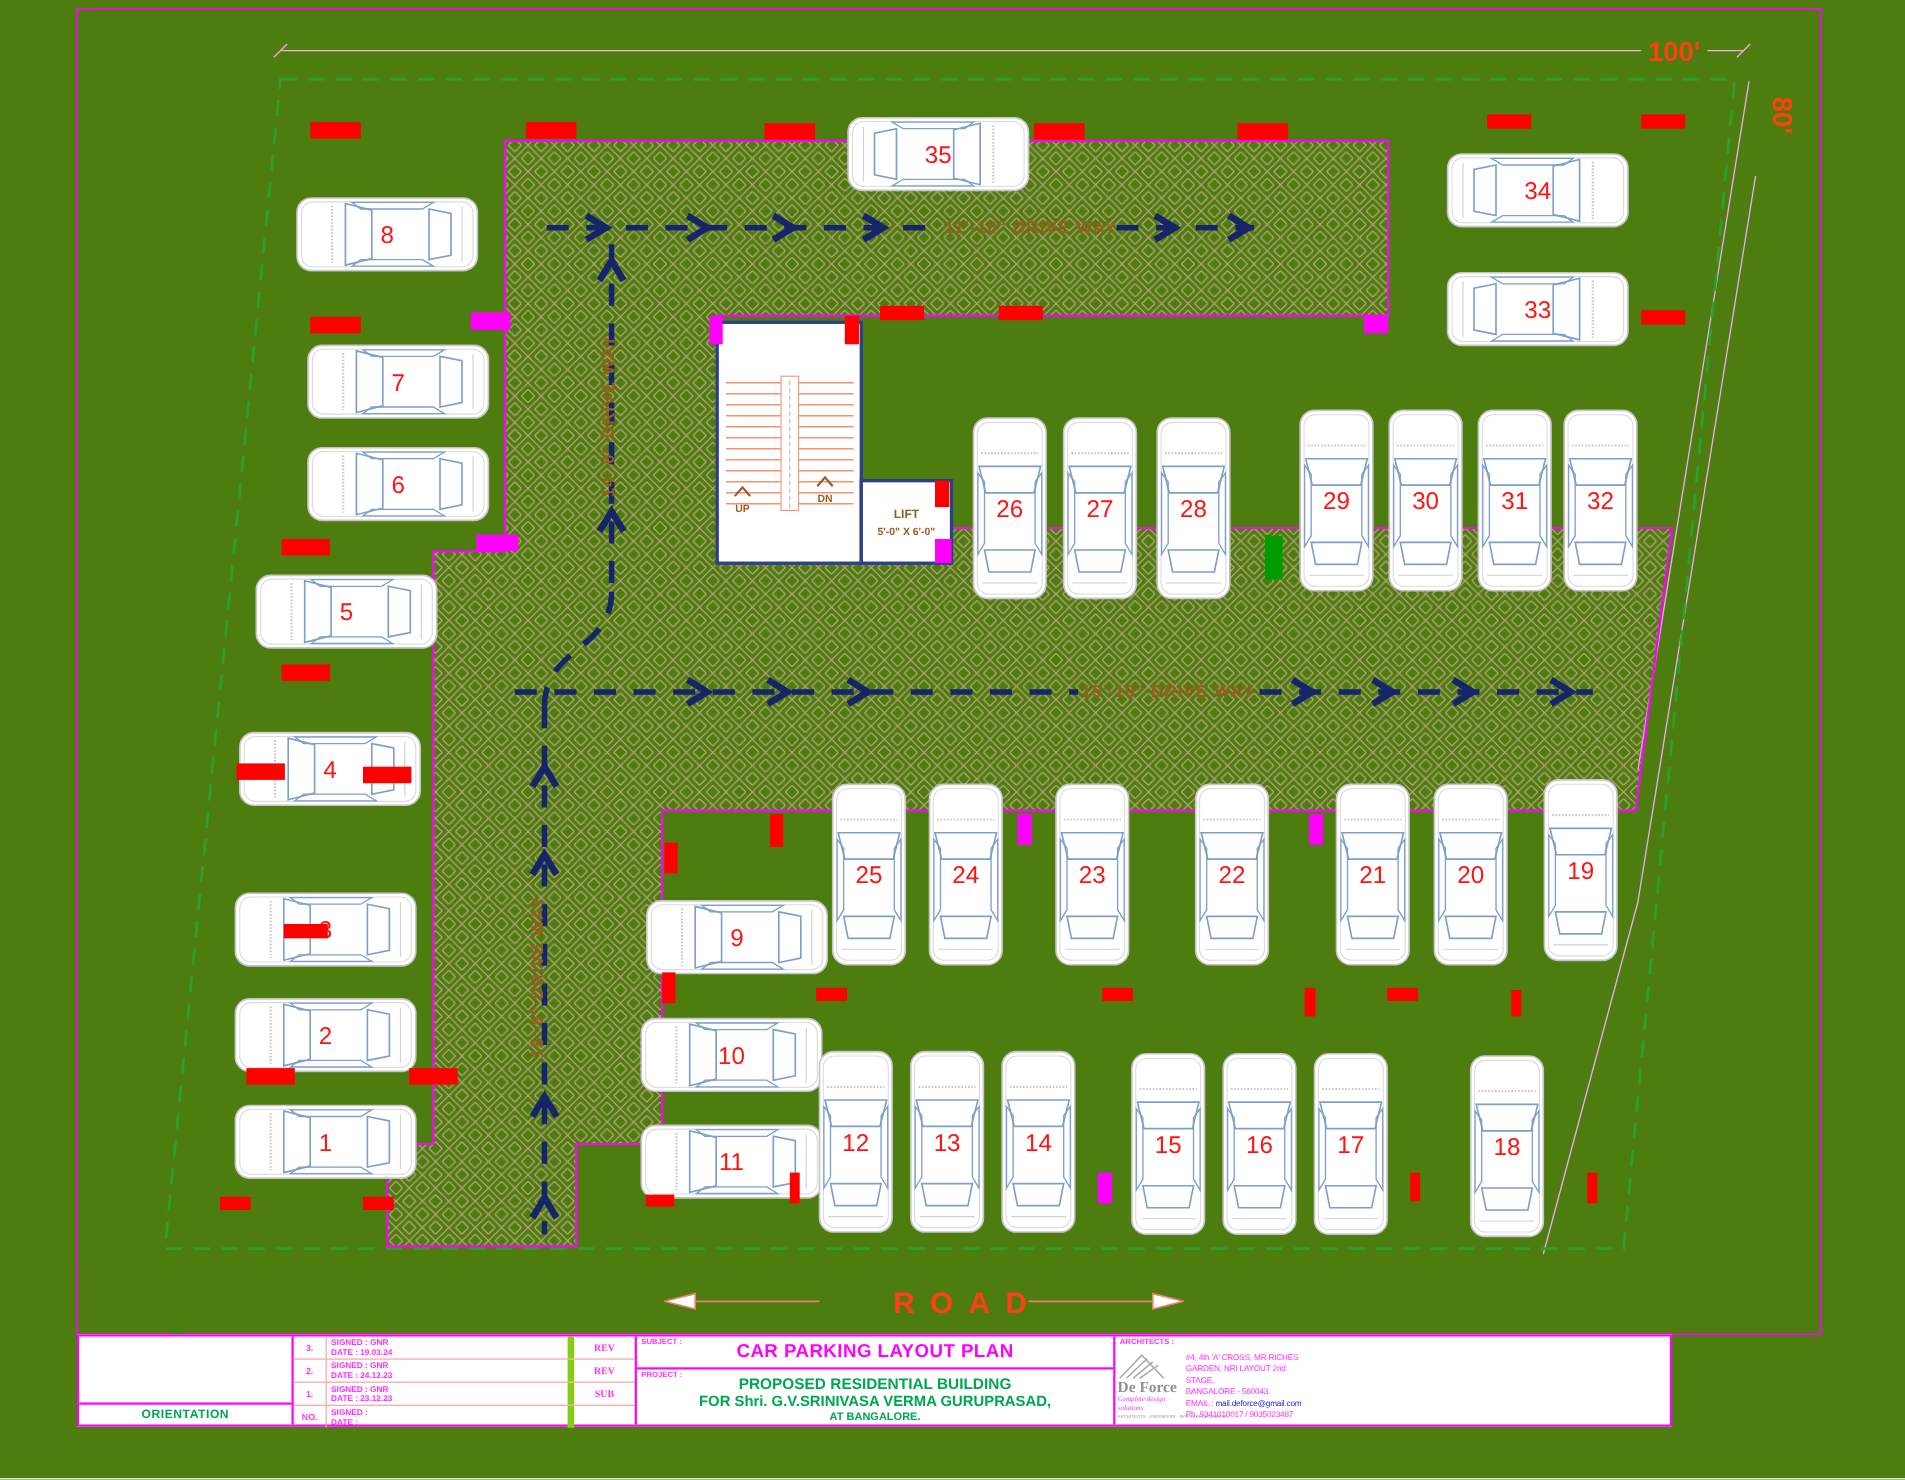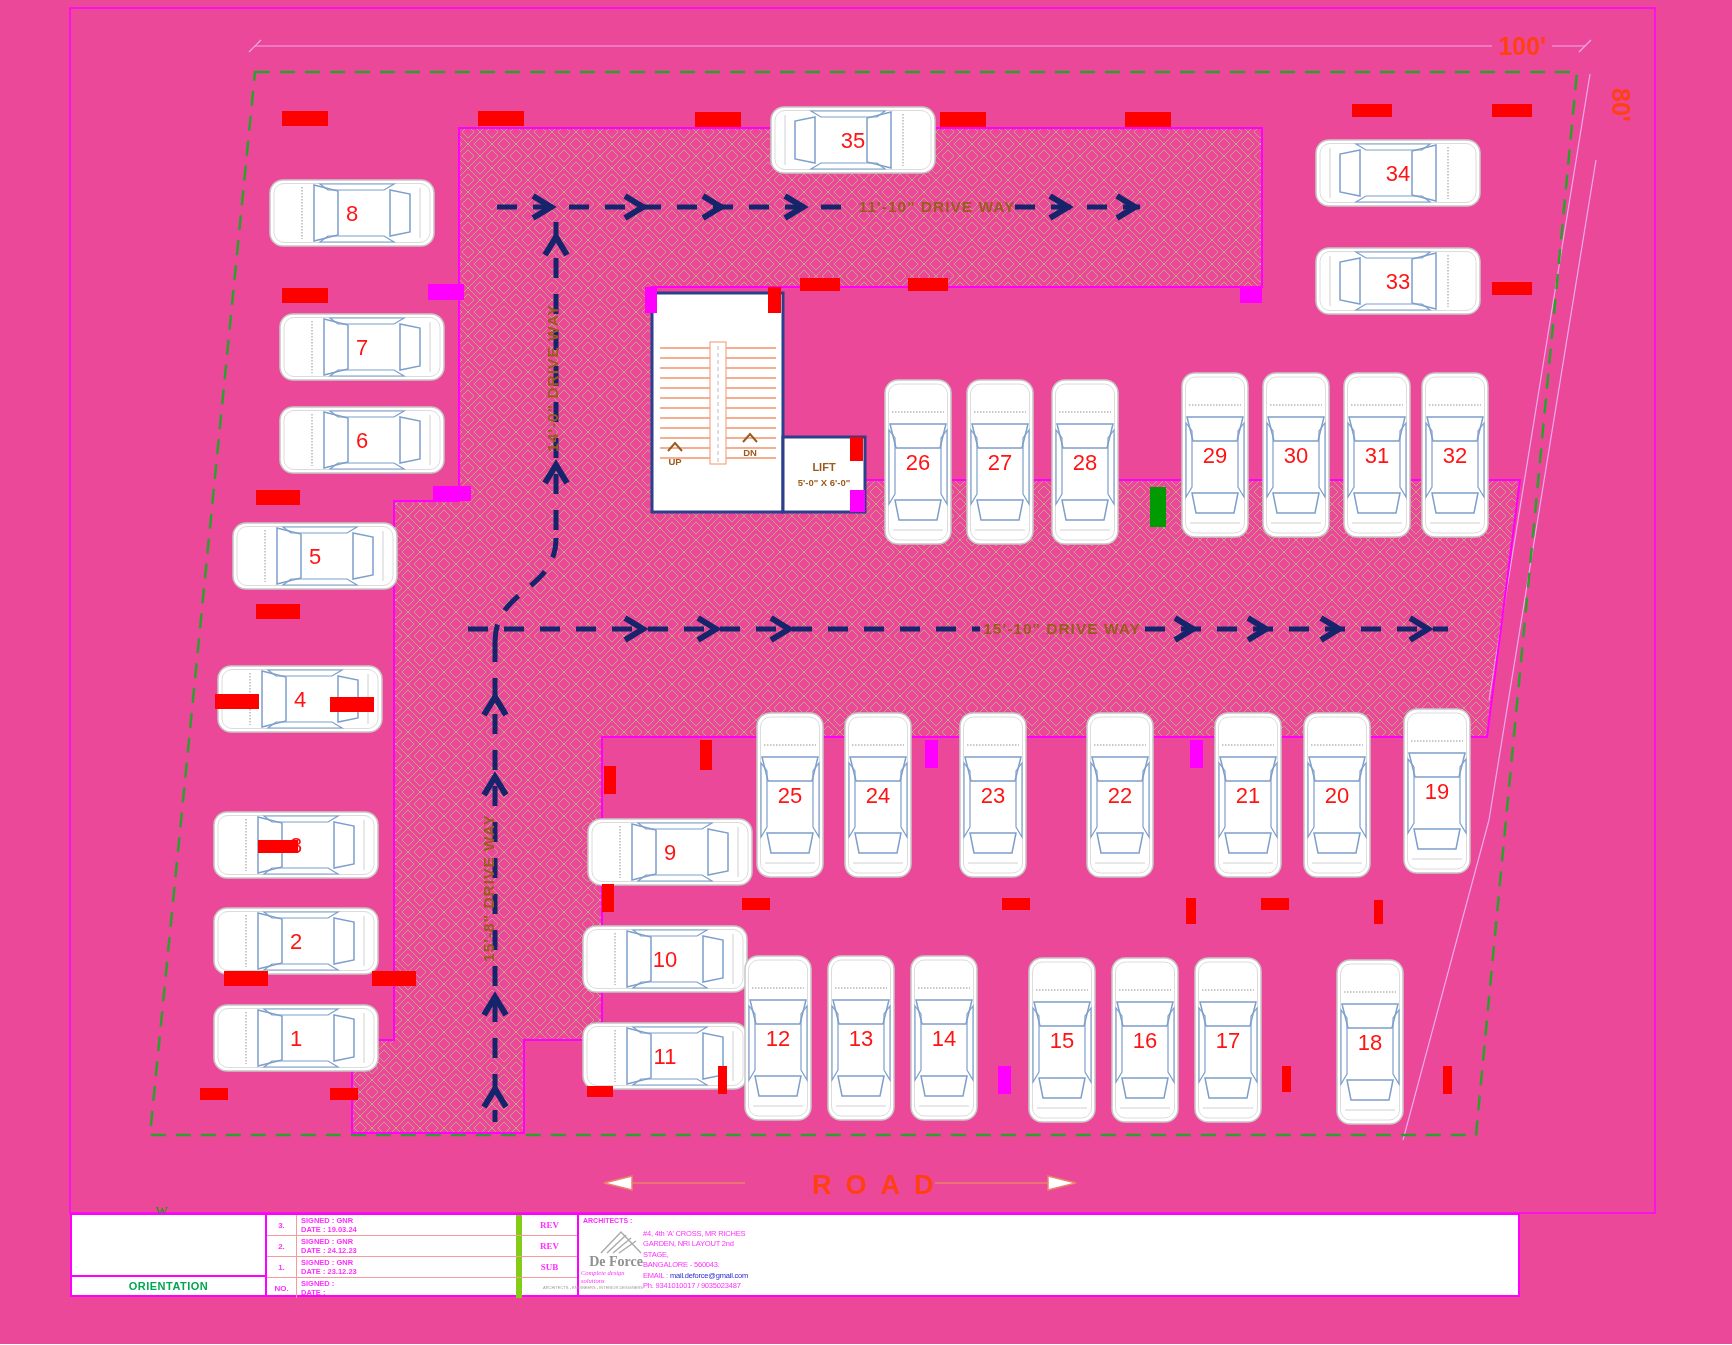--- a/index.html
+++ b/index.html
@@ -1,16 +1,16 @@
 <!DOCTYPE html>
 <html><head>
 <meta charset="utf-8">
 <style>
   html,body{margin:0;padding:0;background:#fff;}
-  .sheet{position:relative;width:1732px;height:1344px;background:#ec4899;overflow:hidden;
+  .sheet{position:relative;width:1732px;height:1344px;background:#4d7c0f;overflow:hidden;
          font-family:"Liberation Sans",sans-serif;}
   svg.plan{position:absolute;left:0;top:0;}
   .spot-num{font-family:"Liberation Sans",sans-serif;font-size:22px;font-weight:500;fill:#ff1414;}
   .dw-label{font-family:"Liberation Sans",sans-serif;font-size:15.5px;font-weight:bold;fill:#9a5b1f;letter-spacing:1px;}
   .stair-label{font-family:"Liberation Sans",sans-serif;font-size:9.5px;font-weight:bold;fill:#9a5b1f;}
   .lift-label{font-family:"Liberation Sans",sans-serif;font-size:11px;font-weight:bold;fill:#9a5b1f;}
   .lift-size{font-family:"Liberation Sans",sans-serif;font-size:9.5px;font-weight:bold;fill:#9a5b1f;}
   .dim-label{font-family:"Liberation Sans",sans-serif;font-size:25px;font-weight:bold;fill:#ff4013;}
   .road-label{font-family:"Liberation Sans",sans-serif;font-size:27px;font-weight:bold;fill:#ff4013;}
   
@@ -37,21 +37,21 @@
   .tiny-label{position:absolute;left:4px;top:2px;font-size:7px;font-weight:bold;color:#ff30ff;}
   #subject-row{position:absolute;left:0;top:0;width:100%;height:30px;border-bottom:2px solid #ff00ff;box-sizing:border-box;
       display:flex;align-items:center;justify-content:center;}
   #subject-text{color:#ff00ff;font-size:17px;font-weight:bold;letter-spacing:.4px;}
   #project-row{position:absolute;left:0;top:30px;width:100%;height:54px;box-sizing:border-box;
       display:flex;flex-direction:column;align-items:center;justify-content:center;}
   .project-l1{color:#00a651;font-size:14px;font-weight:bold;line-height:16px;}
   .project-l2{color:#00a651;font-size:13.5px;font-weight:bold;line-height:16px;}
   .project-l3{color:#00a651;font-size:10px;font-weight:bold;line-height:13px;}
   #arch-body{position:absolute;left:2px;top:12px;right:2px;bottom:2px;display:flex;}
-  #arch-logo{width:62px;display:flex;flex-direction:column;align-items:flex-end;justify-content:center;}
+  #arch-logo{width:62px;display:flex;flex-direction:column;align-items:flex-start;justify-content:center;}
   #firm-name{font-family:"Liberation Serif",serif;font-size:14px;font-weight:bold;color:#909090;line-height:14px;}
   #firm-tagline{font-family:"Liberation Serif",serif;font-style:italic;font-size:6.5px;color:#ff30ff;line-height:8px;}
   #firm-sub{font-size:4px;color:#9a9a9a;line-height:6px;white-space:nowrap;}
   #arch-address{flex:1;display:flex;flex-direction:column;justify-content:center;
       color:#ff30ff;font-size:7.5px;font-weight:normal;line-height:10.5px;letter-spacing:-0.2px;}
   .addr-email-val{color:#2a2ad0;}
   #totals-box{padding:3px 6px;}
   .total-line{color:#ff0000;font-size:14.5px;font-weight:bold;line-height:19.5px;letter-spacing:-0.5px;white-space:nowrap;}
 </style>
 </head>
@@ -402,20 +402,32 @@
           <div class="rev-row">
             <div class="rev-no">NO.</div>
             <div class="rev-mid">
               <div>SIGNED :</div>
               <div>DATE :</div>
             </div>
             <div class="rev-type"></div>
           </div>
         </div>
   </div>
+  <div class="tb-cell" id="cell-subject">
+    <div id="subject-row">
+      <span class="tiny-label">SUBJECT :</span>
+      <span id="subject-text">CAR PARKING LAYOUT PLAN</span>
+    </div>
+    <div id="project-row">
+      <span class="tiny-label">PROJECT :</span>
+      <div class="project-l1">PROPOSED RESIDENTIAL BUILDING</div>
+      <div class="project-l2">FOR Shri. G.V.SRINIVASA VERMA GURUPRASAD,</div>
+      <div class="project-l3">AT BANGALORE.</div>
+    </div>
+  </div>
   <div class="tb-cell" id="cell-arch">
     <span class="tiny-label">ARCHITECTS :</span>
     <div id="arch-body">
       <div id="arch-logo">
         <svg width="44" height="26" viewBox="0 0 44 26">
           <path d="M2,24 L22,3 L42,24 M8,24 L27,6 M14,24 L32,9 M20,24 L37,12" stroke="#aaaaaa" stroke-width="1.4" fill="none"></path>
         </svg>
         <div id="firm-name">De Force</div>
         <div id="firm-tagline">Complete design solutions</div>
         <div id="firm-sub">ARCHITECTS - ENGINEERS - INTERIOR DESIGNERS</div>

